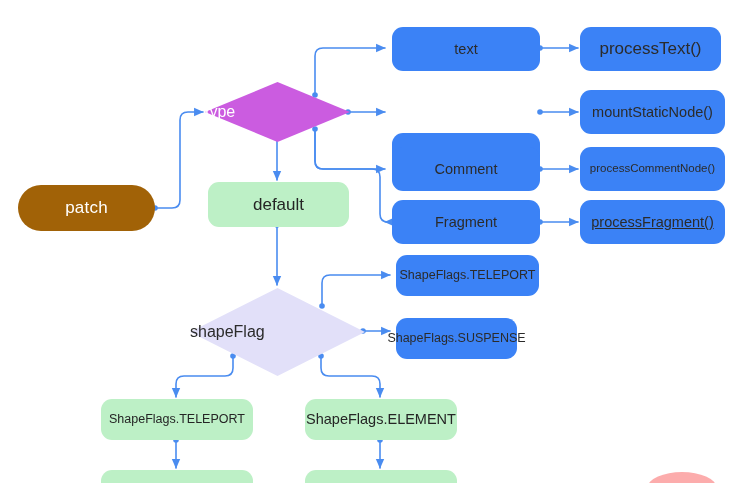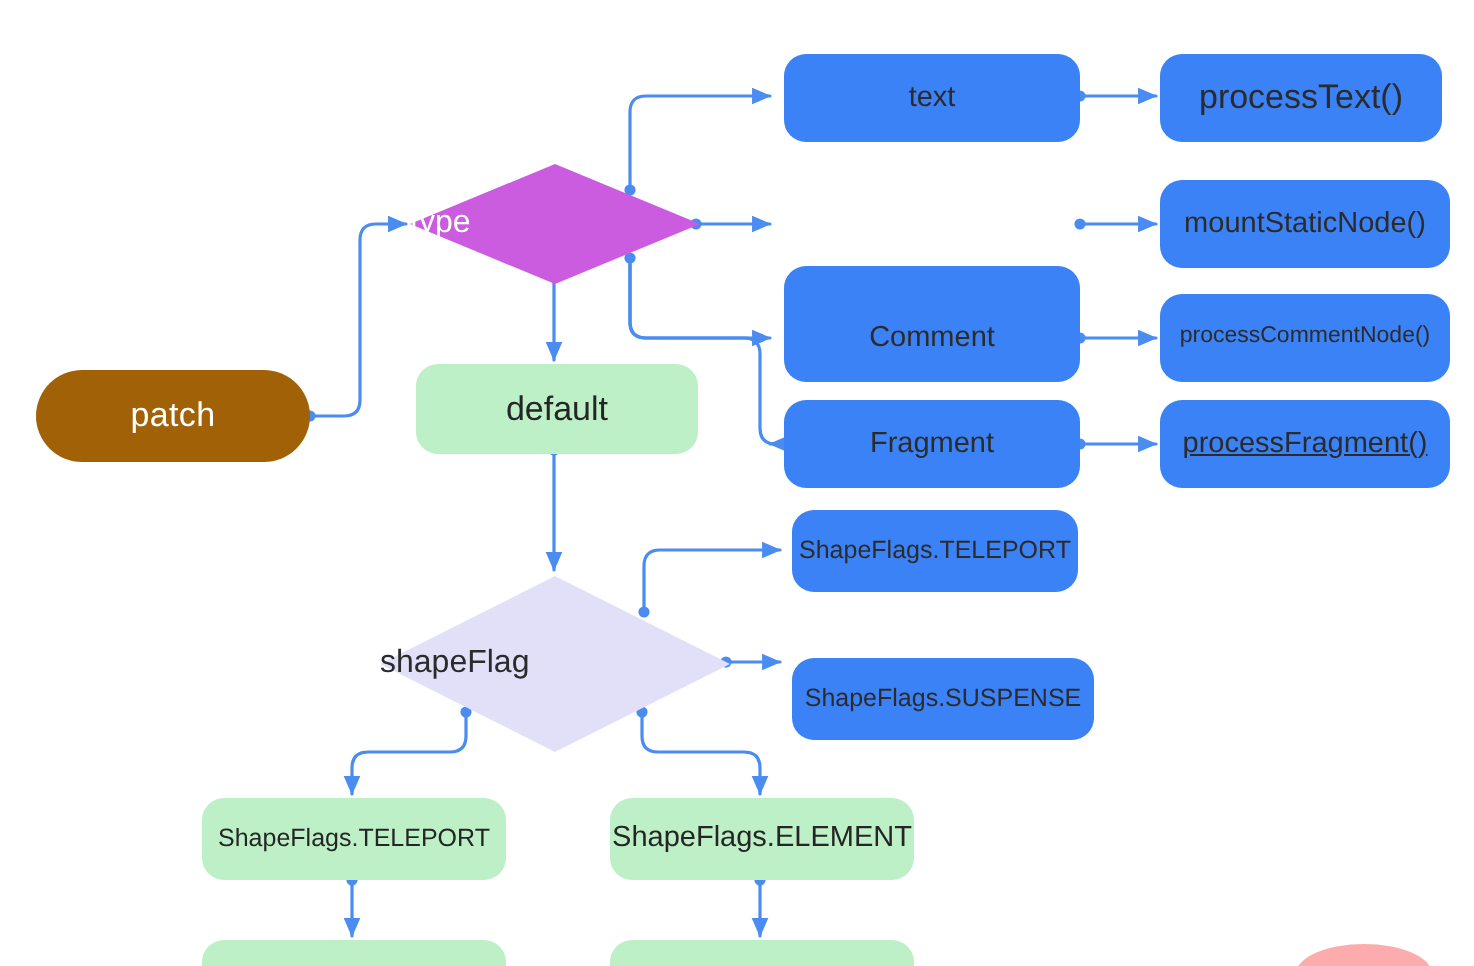--- a/index.html
+++ b/index.html
@@ -205,21 +205,21 @@
   </div>
 
   <div class="node box-blue fs-15" style="left:580px; top:200px; width:145px; height:44px;text-decoration:underline;">
     <span>processFragment()</span>
   </div>
 
   <div class="node box-blue fs-13" style="left:396px; top:255px; width:143px; height:41px;">
     <span>ShapeFlags.TELEPORT</span>
   </div>
 
-  <div class="node box-blue fs-13" style="left:396px; top:329px; width:151px; height:41px;">
+  <div class="node box-blue fs-13" style="left:396px; top:318px; width:121px; height:41px;">
     <span>ShapeFlags.SUSPENSE</span>
   </div>
 
   <div class="node box-green fs-13" style="left:101px; top:399px; width:152px; height:41px;">
     <span>ShapeFlags.TELEPORT</span>
   </div>
 
   <div class="node box-green fs-15" style="left:305px; top:399px; width:152px; height:41px;">
     <span>ShapeFlags.ELEMENT</span>
   </div>

